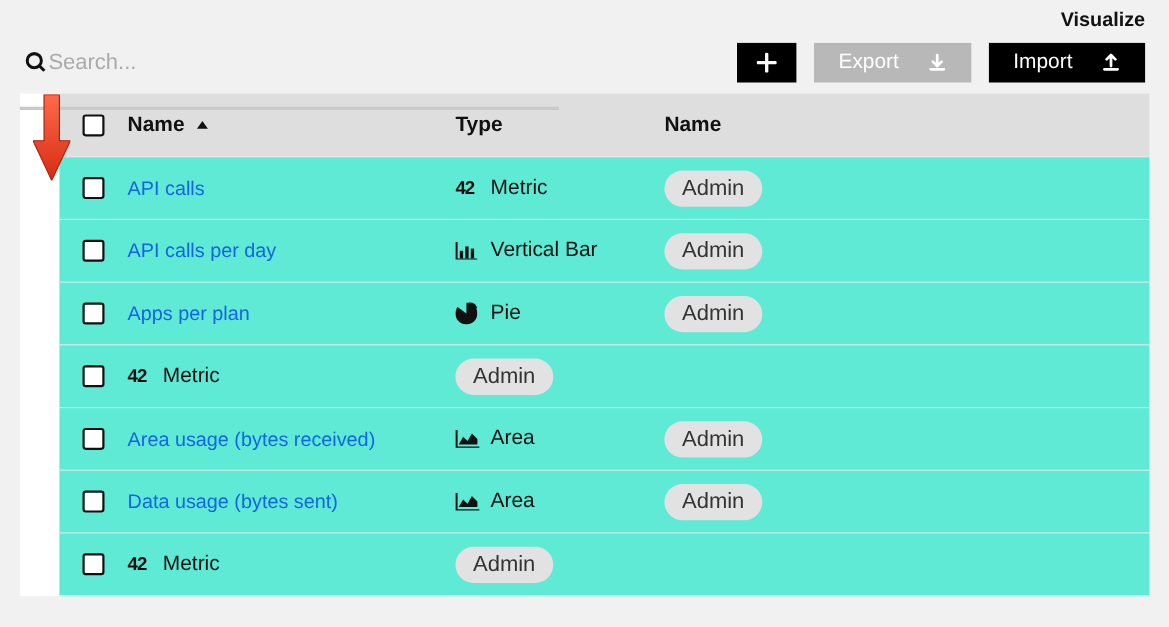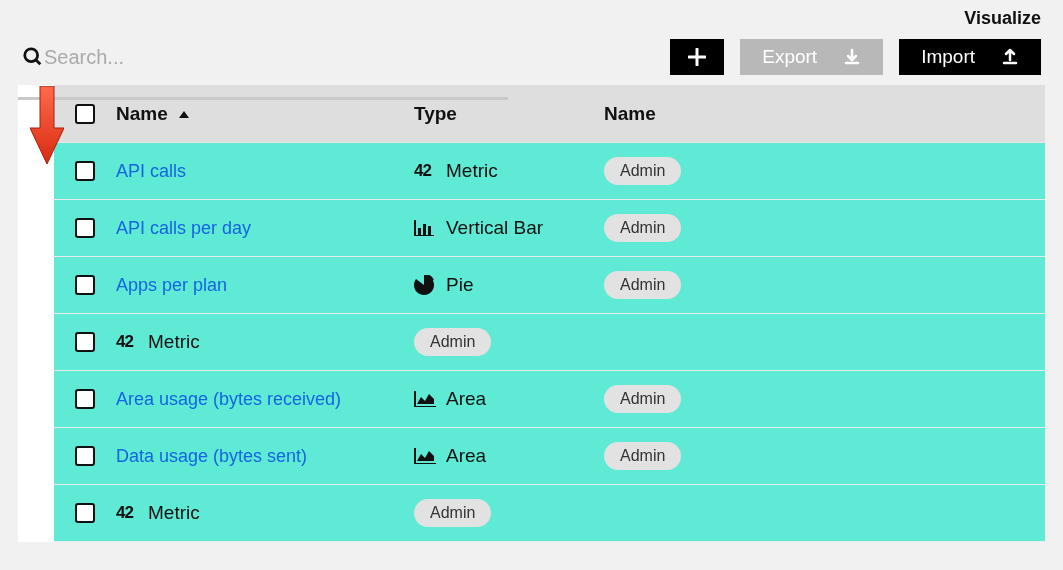--- a/index.html
+++ b/index.html
@@ -142,21 +142,21 @@
     font-weight: 800;
     letter-spacing: -1px;
   }
   .cell-tags { }
   .tag {
     display: inline-block;
     background: #e2e2e2;
     color: #333;
     border-radius: 20px;
     padding: 5px 16px;
-    font-size: 16px;
+    font-size: 20px;
   }
 
   
   .arrow {
     position: absolute;
     left: 30px;
     top: 86px;
     pointer-events: none;
   }
 </style>

